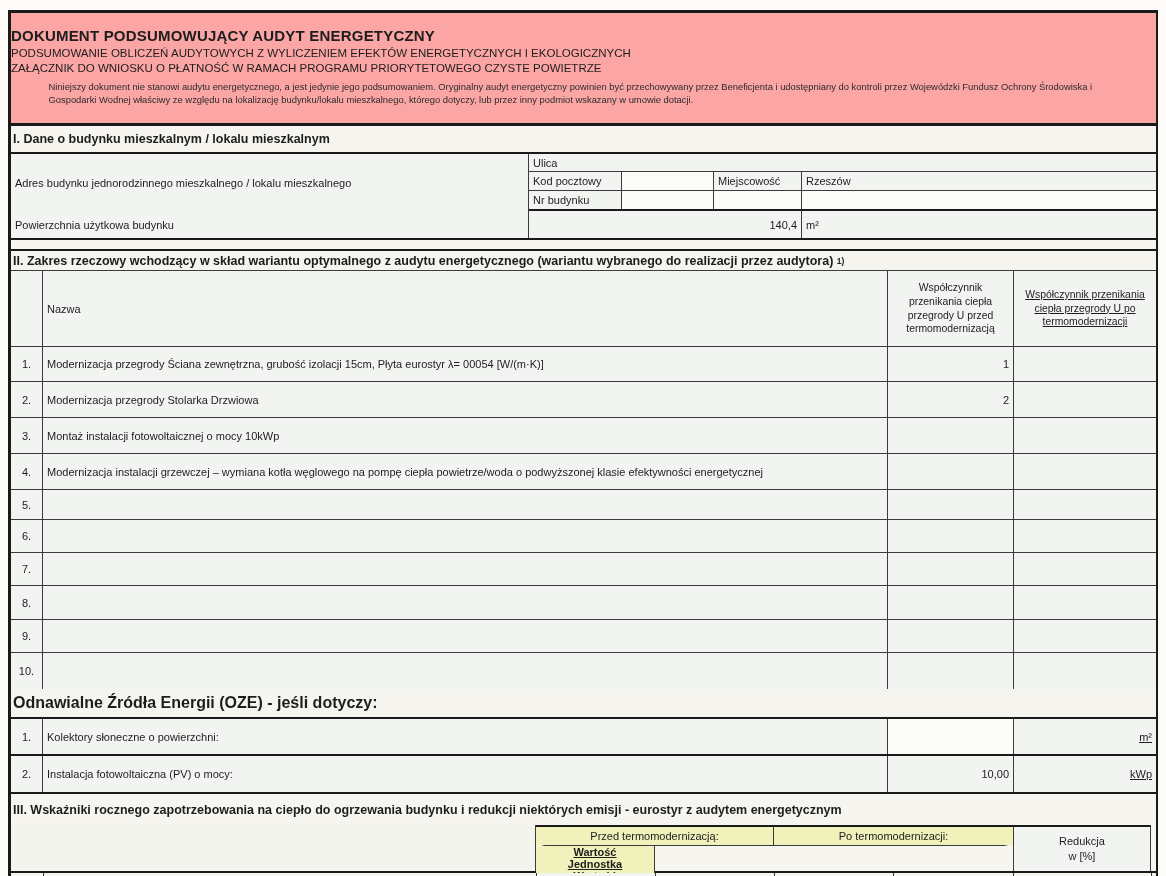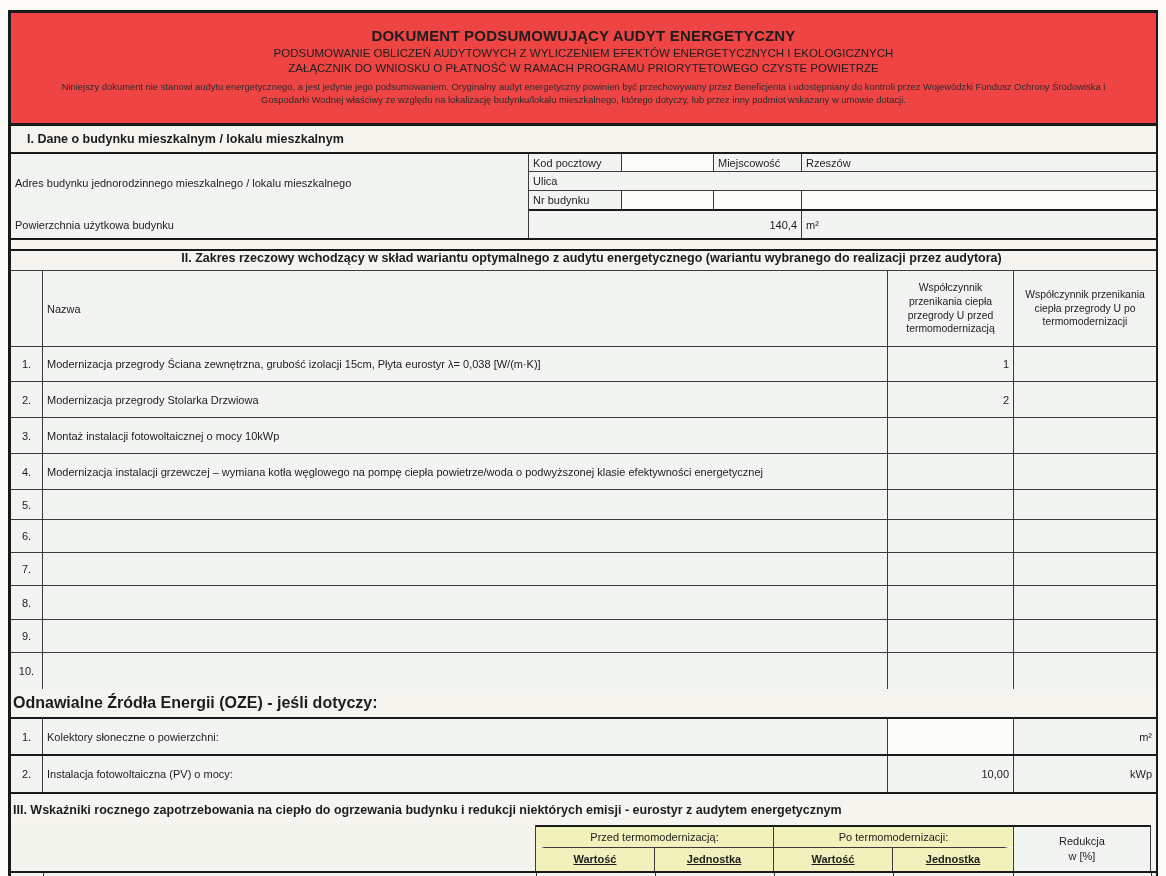--- a/index.html
+++ b/index.html
@@ -8,64 +8,64 @@
     position:relative; width:1166px; height:876px; overflow:hidden;
     background:#fcfbf7; font-family:"Liberation Sans", sans-serif; color:#1d1d1d;
   }
   .doc{
     position:absolute; left:8px; top:10px; width:1145px; height:866px;
     border-left:3px solid #1a1a1a; border-right:2px solid #1a1a1a; border-top:3px solid #1a1a1a;
     background:#f6f5f0; box-sizing:content-box;
   }
   .abs{position:absolute; left:0; width:1145px; box-sizing:border-box;}
   
-  .header-box{top:0; height:113px; border-bottom:3px solid #1a1a1a; text-align:center; background:#ef4444;}
+  .header-box{top:0; height:113px; border-bottom:3px solid #1a1a1a; background:#fca5a5;}
   .h-title{margin-top:14px; font-size:15px; font-weight:bold; letter-spacing:.2px;}
   .h-sub{font-size:11.5px; margin-top:3px;}
   .h-disc{font-size:9.4px; line-height:1.4; width:1070px; margin:6px auto 0; color:#2b2b2b; font-weight:500;}
   
   .row{display:flex; align-items:stretch;}
   .cell{box-sizing:border-box; display:flex; align-items:center; background:#f2f4f1; overflow:hidden;}
   .cell.white{background:#fbfbf8;}
   .bR{border-right:1px solid #3b3b3b;}
   .bB{border-bottom:1px solid #3b3b3b;}
   .it{}
-  .sec-title{font-weight:bold; font-size:12.5px; display:flex; align-items:center; padding-left:16px; background:#f5f4ef;}
+  .sec-title{font-weight:bold; font-size:12.5px; display:flex; align-items:center; padding-left:2px; background:#f5f4ef;}
   .txt{font-size:11px; padding:0 4px; white-space:nowrap;}
   .right{justify-content:flex-end; text-align:right;}
   
   .s1-title{top:113px; height:28px; border-bottom:2px solid #1a1a1a;}
   .s1-address{top:141px; height:57px; border-bottom:2px solid #1a1a1a;}
   .addr-label{width:518px; height:57px;}
   .addr-grid{width:627px; display:flex; flex-direction:column;}
   .addr-row{display:flex; height:19px;}
   .addr-row .cell{height:100%;}
   .s1-area{top:198px; height:29px; border-bottom:2px solid #1a1a1a;}
   .gap1{top:227px; height:9px; background:#f6f5f0;}
   
-  .s2-title{top:236px; height:22px; border-top:2px solid #1a1a1a; border-bottom:1px solid #3b3b3b;flex-direction:column;}
+  .s2-title{top:236px; height:22px; border-top:2px solid #1a1a1a; border-bottom:1px solid #3b3b3b;}
   .s2-head{top:258px; height:76px; border-bottom:1px solid #3b3b3b;}
   .colhead{font-size:10.4px; text-align:center; justify-content:center; line-height:1.3; padding:0 8px;}
   .c-num{width:32px; justify-content:center; font-size:11px;}
   .c-name{width:845px;}
   .c-u1{width:126px;}
-  .c-u2{width:142px;}
+  .c-u2{width:142px;text-decoration:underline;}
   .wrow .cell{height:100%;}
   
   .oze-title{top:676px; height:30px; border-bottom:2px solid #1a1a1a; padding-left:2px; font-size:16px;}
   .oze-r1{top:706px; height:37px; border-bottom:2px solid #1a1a1a;}
   .oze-r2{top:743px; height:38px; border-bottom:2px solid #1a1a1a;}
   
   .s3-title{top:781px; height:31px; padding-left:2px; background:#f6f5f0;}
   .s3-wrap{top:812px; height:48px; display:flex; border-bottom:2px solid #1a1a1a;}
   .s3-spacer{width:525px; box-sizing:border-box; border-right:1px solid #3b3b3b; background:#f4f4ef;}
   .s3-cols{width:615px; box-sizing:border-box; border-top:2px solid #1a1a1a; border-right:1px solid #3b3b3b; display:flex;}
   .s3-groups{width:477px; display:flex; flex-direction:column;}
   .s3-grow{display:flex; height:21px; border-bottom:1px solid #3b3b3b;border-radius:9px;}
-  .s3-srow{display:flex; height:25px;}
+  .s3-srow{display:flex; height:25px;flex-direction:column;}
   .ycell{background:#f0f1bb; box-sizing:border-box; display:flex; align-items:center; justify-content:center; font-size:11px;}
   .g-before{width:238px; border-right:1px solid #3b3b3b;}
   .g-after{width:239px;}
   .sub{width:119px;}
   .sub.j2{width:120px;}
   .uline{font-weight:bold; text-decoration:underline;}
   .red-cell{width:138px; box-sizing:border-box; border-left:1px solid #3b3b3b; background:#f2f4f1;
             display:flex; align-items:center; justify-content:center; text-align:center;
             font-size:11px; white-space:pre-line; line-height:1.35;}
   
@@ -85,27 +85,27 @@
       <div class="h-sub">ZAŁĄCZNIK DO WNIOSKU O PŁATNOŚĆ W RAMACH PROGRAMU PRIORYTETOWEGO CZYSTE POWIETRZE</div>
       <div class="h-disc">Niniejszy dokument nie stanowi audytu energetycznego, a jest jedynie jego podsumowaniem. Oryginalny audyt energetyczny powinien być przechowywany przez Beneficjenta i udostępniany do kontroli przez Wojewódzki Fundusz Ochrony Środowiska i Gospodarki Wodnej właściwy ze względu na lokalizację budynku/lokalu mieszkalnego, którego dotyczy, lub przez inny podmiot wskazany w umowie dotacji.</div>
     </div>
 
     <div class="abs s1-title sec-title">I. Dane o budynku mieszkalnym / lokalu mieszkalnym</div>
 
     <div class="abs s1-address row">
       <div class="cell bR it txt addr-label" style="white-space:normal;">Adres budynku jednorodzinnego mieszkalnego / lokalu mieszkalnego</div>
       <div class="addr-grid">
         <div class="addr-row">
+          <div class="cell bB txt" style="width:627px">Ulica</div>
+        </div>
+        <div class="addr-row">
           <div class="cell bR bB txt" style="width:93px">Kod pocztowy</div>
           <div class="cell bR bB txt white" style="width:92px"></div>
           <div class="cell bR bB txt" style="width:88px">Miejscowość</div>
           <div class="cell bB txt" style="width:354px">Rzeszów</div>
-        </div>
-        <div class="addr-row">
-          <div class="cell bB txt" style="width:627px">Ulica</div>
         </div>
         <div class="addr-row">
           <div class="cell bR txt" style="width:93px">Nr budynku</div>
           <div class="cell bR txt white" style="width:92px"></div>
           <div class="cell bR txt white" style="width:88px"></div>
           <div class="cell txt white" style="width:354px"></div>
         </div>
       </div>
     </div>
 
@@ -123,21 +123,21 @@
 
     <div class="abs s2-head row">
       <div class="cell bR c-num"></div>
       <div class="cell bR c-name txt">Nazwa</div>
       <div class="cell bR c-u1 colhead">Współczynnik przenikania ciepła przegrody U przed termomodernizacją</div>
       <div class="cell c-u2 colhead">Współczynnik przenikania ciepła przegrody U po termomodernizacji</div>
     </div>
 
     <div class="abs row wrow bB" style="top:334px;height:35px">
       <div class="cell bR c-num it">1.</div>
-      <div class="cell bR c-name txt">Modernizacja przegrody Ściana zewnętrzna, grubość izolacji 15cm, Płyta eurostyr λ= 0,038 [W/(m·K)]</div>
+      <div class="cell bR c-name txt">Modernizacja przegrody Ściana zewnętrzna, grubość izolacji 15cm, Płyta eurostyr λ= 00054 [W/(m·K)]</div>
       <div class="cell bR c-u1 txt right">1</div>
       <div class="cell c-u2 txt"></div>
     </div>
     <div class="abs row wrow bB" style="top:369px;height:36px">
       <div class="cell bR c-num it">2.</div>
       <div class="cell bR c-name txt">Modernizacja przegrody Stolarka Drzwiowa</div>
       <div class="cell bR c-u1 txt right">2</div>
       <div class="cell c-u2 txt"></div>
     </div>
     <div class="abs row wrow bB" style="top:405px;height:36px">

